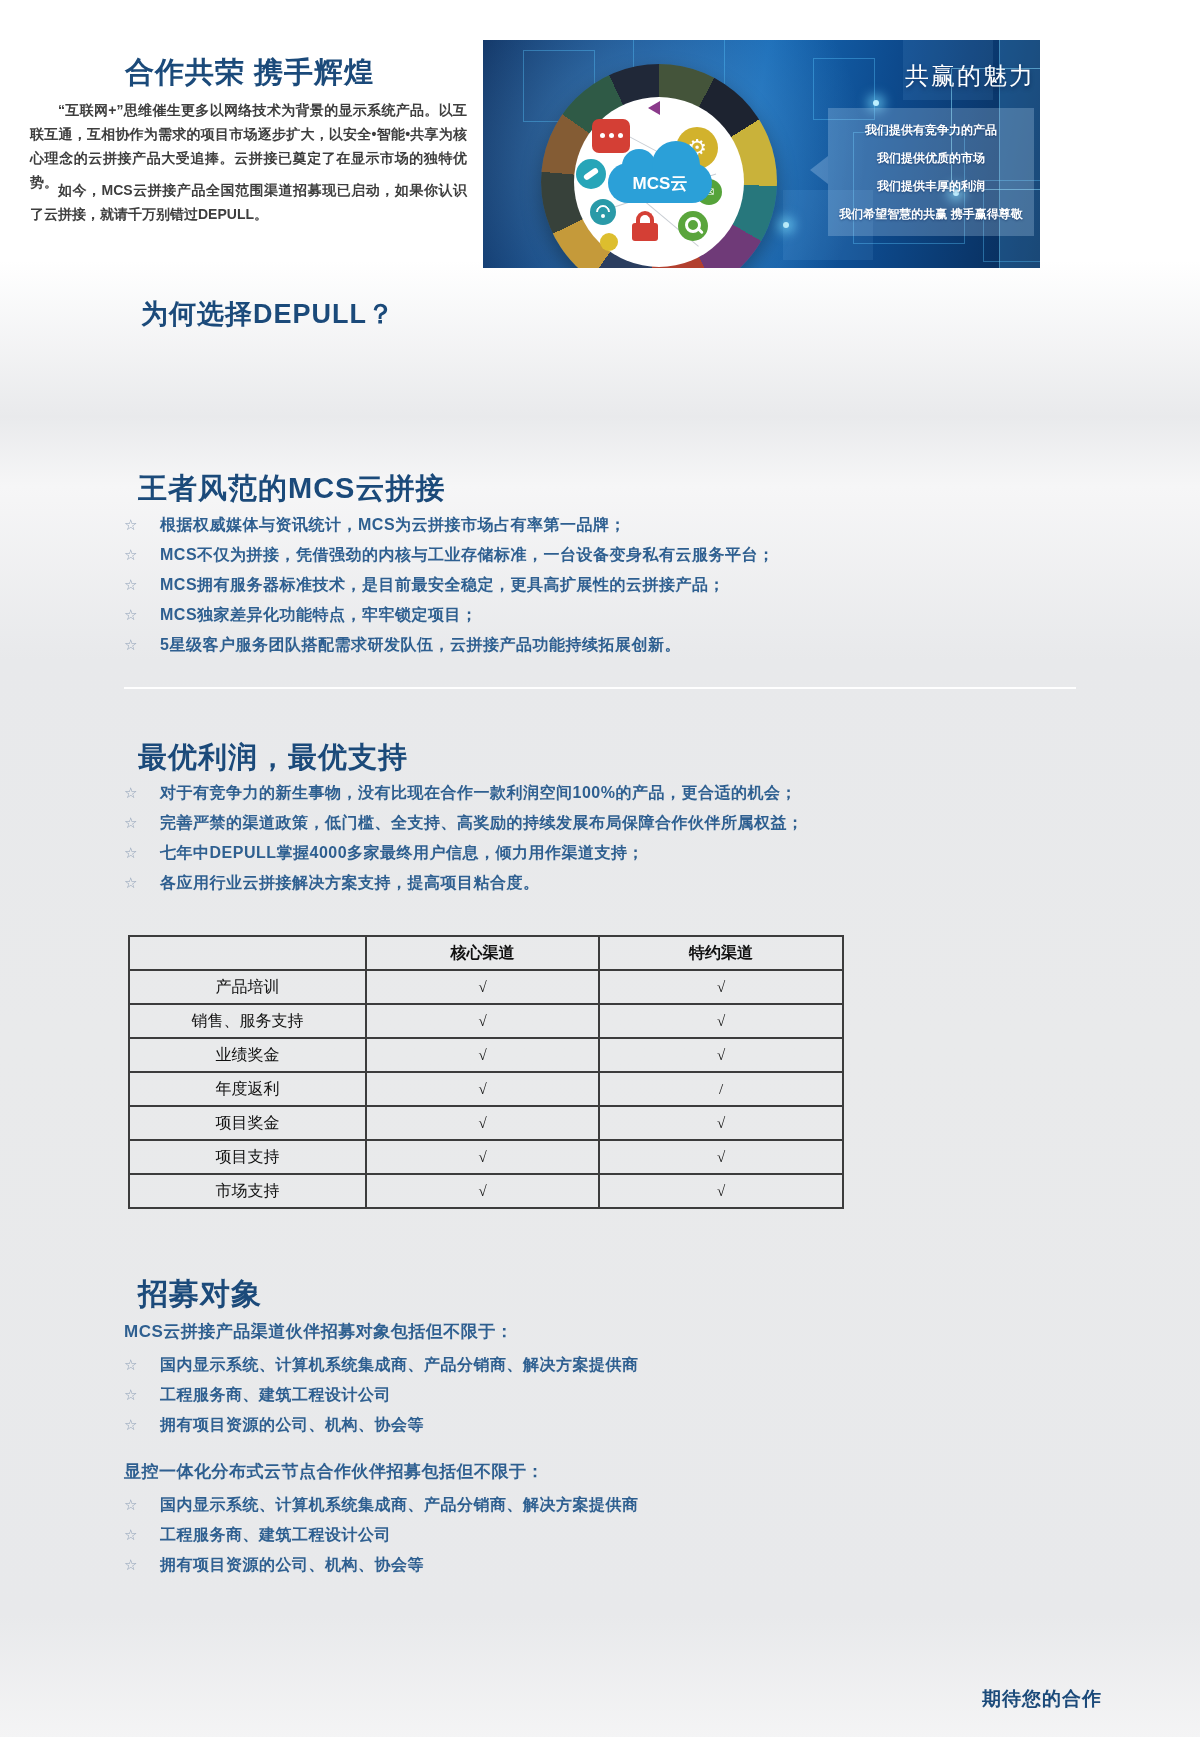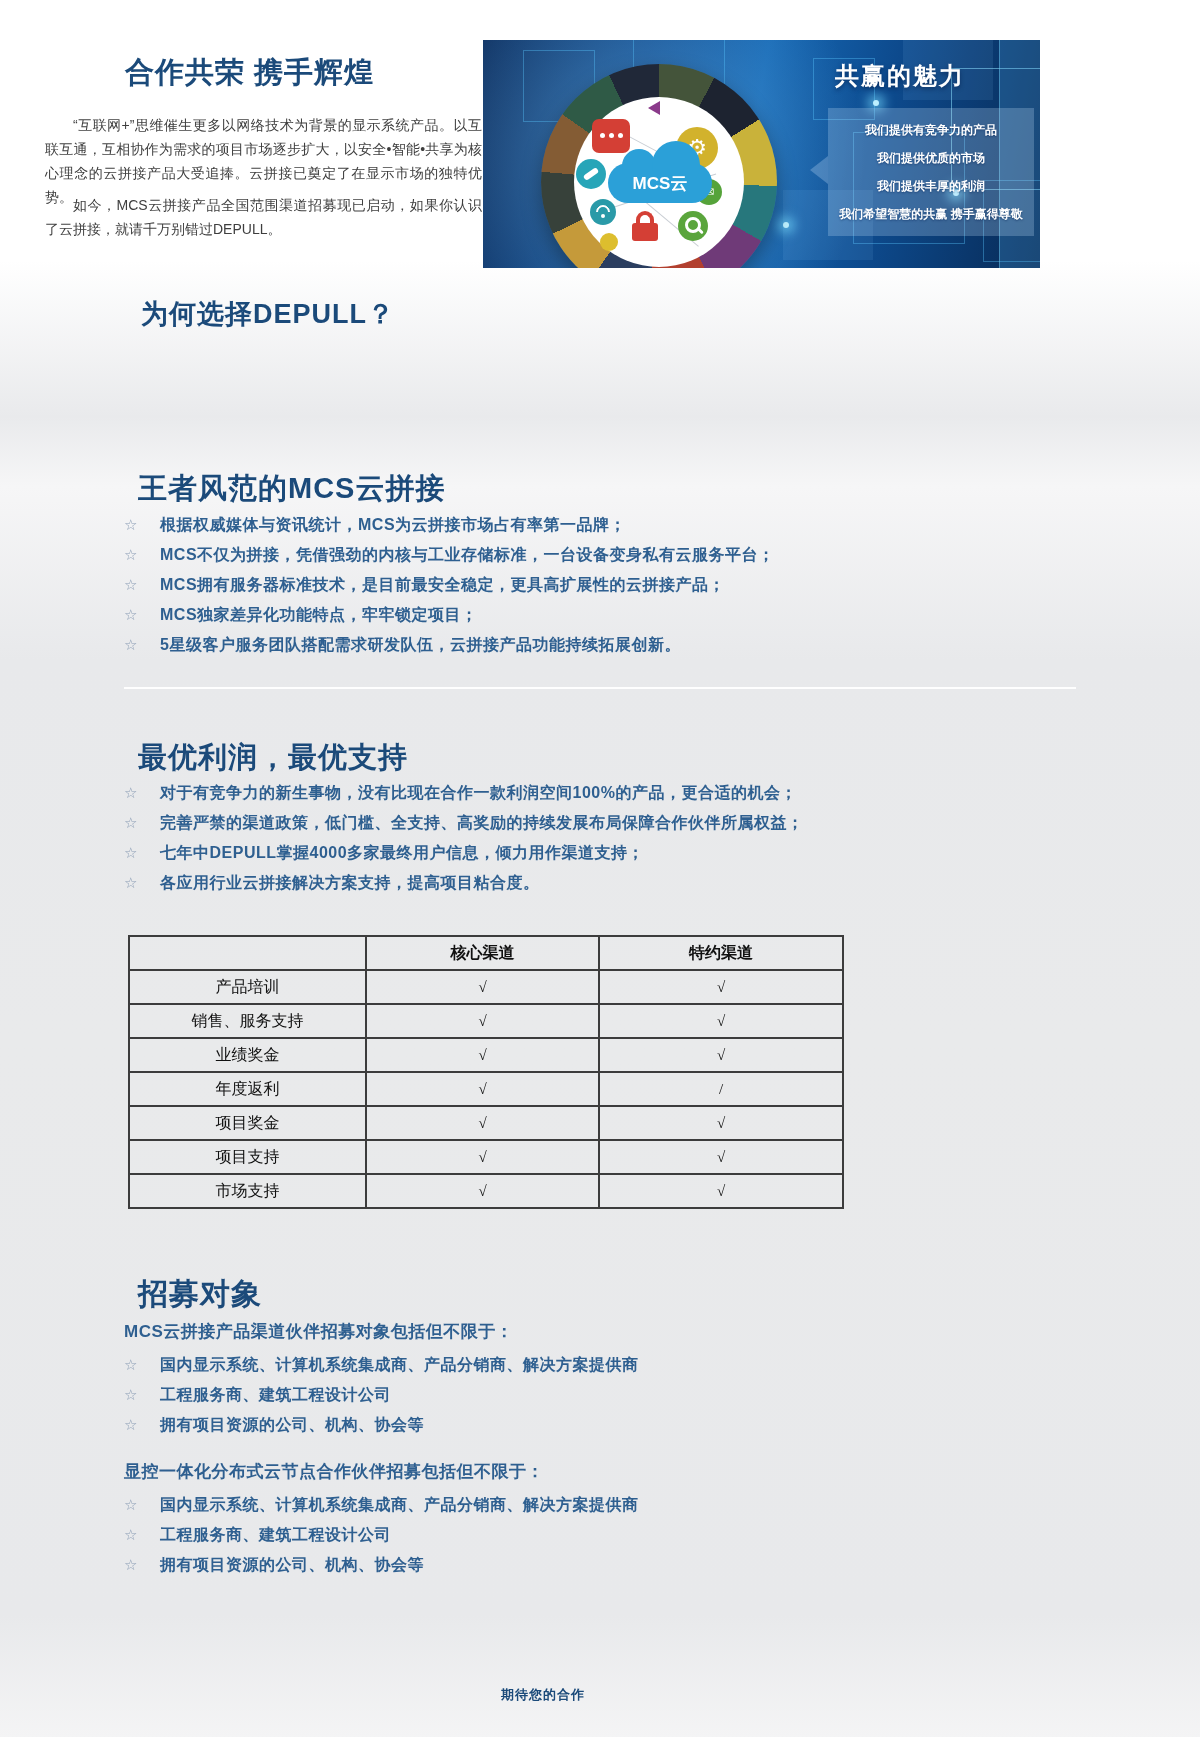--- a/index.html
+++ b/index.html
@@ -2,21 +2,21 @@
 <html><head>
 <meta charset="utf-8">
 <style>
   html,body{margin:0;padding:0;}
   body{font-family:"Liberation Sans","DejaVu Sans",sans-serif;background:#fff;}
   .page{position:relative;width:1200px;height:1737px;overflow:hidden;
     background:linear-gradient(180deg,#ffffff 0%,#ffffff 15%,#e9eaec 24%,#f6f6f7 28%,#e8e9eb 38%,#e9eaeb 60%,#e8e9eb 93%,#f4f4f5 100%);}
 
   
   .hero-title{position:absolute;left:125px;top:34px;font-size:29px;font-weight:bold;color:#1b4a7a;letter-spacing:1px;}
-  .hero-para{position:absolute;left:30px;width:437px;margin:15px;font-size:14px;line-height:24px;color:#3e3e3e;text-align:justify;text-indent:2em;}
+  .hero-para{position:absolute;left:30px;width:437px;margin:0;font-size:14px;line-height:24px;color:#3e3e3e;text-align:justify;text-indent:2em;font-weight:bold;}
   .hero-para.p1{top:98px;}
   .hero-para.p2{top:178px;}
 
   
   .banner{position:absolute;left:483px;top:40px;width:557px;height:228px;overflow:hidden;
     background:linear-gradient(100deg,#0b2d5e 0%,#0e4a8e 28%,#1668b4 48%,#0d4a8d 70%,#082a55 100%);}
   .banner::before{content:"";position:absolute;inset:0;
     background:radial-gradient(circle at 27% 50%, rgba(140,210,255,.40), rgba(140,210,255,0) 55%);}
   .sq{position:absolute;border:1px solid rgba(90,200,255,.38);}
   .sqf{position:absolute;background:rgba(150,210,255,.10);}
@@ -45,21 +45,21 @@
   .ic.wifi{left:16px;top:102px;width:26px;height:26px;background:#2a9aa8;border-radius:50%;}
   .warc{position:absolute;left:6px;top:6px;width:14px;height:14px;border:2px solid #fff;border-radius:50%;border-bottom-color:transparent;border-left-color:transparent;transform:rotate(-45deg);box-sizing:border-box;}
   .wdot{position:absolute;left:11px;top:15px;width:4px;height:4px;background:#fff;border-radius:50%;}
   .ic.ycirc{left:26px;top:136px;width:18px;height:18px;background:#ddbe2e;border-radius:50%;}
   .ic.horn{left:74px;top:4px;width:0;height:0;border-top:7px solid transparent;border-bottom:7px solid transparent;border-right:12px solid #8a3a8a;}
   .cloud{position:absolute;left:34px;top:66px;width:104px;height:40px;background:#2ba0d8;border-radius:20px;}
   .cloud::before{content:"";position:absolute;left:14px;top:-14px;width:34px;height:34px;background:#2ba0d8;border-radius:50%;}
   .cloud::after{content:"";position:absolute;left:44px;top:-22px;width:48px;height:48px;background:#2ba0d8;border-radius:50%;}
   .cloud-label{position:absolute;left:0;top:0;width:100%;height:100%;display:flex;align-items:center;justify-content:center;color:#fff;font-weight:bold;font-size:17px;z-index:2;}
 
-  .bn-title{position:absolute;left:352px;top:20px;width:200px;text-align:left;color:#fff;font-size:24px;font-weight:bold;letter-spacing:2px;text-shadow:0 2px 4px rgba(0,20,60,.55);}
+  .bn-title{position:absolute;left:352px;top:20px;width:200px;text-align:right;color:#fff;font-size:24px;font-weight:normal;letter-spacing:2px;text-shadow:0 2px 4px rgba(0,20,60,.55);}
   .bn-panel{position:absolute;left:345px;top:68px;width:206px;height:128px;background:rgba(200,228,250,.25);padding-top:8px;box-sizing:border-box;}
   .panel-arrow{position:absolute;left:-18px;top:48px;width:0;height:0;border-top:14px solid transparent;border-bottom:14px solid transparent;border-right:18px solid rgba(200,228,250,.28);}
   .bn-line{height:28px;line-height:28px;text-align:center;color:#fff;font-weight:bold;font-size:12px;white-space:nowrap;text-shadow:0 1px 2px rgba(0,30,80,.5);}
 
   
   .sec-title{position:absolute;font-weight:bold;color:#1b4a7a;letter-spacing:1px;margin:16px;}
   .why-title{left:125px;top:280px;font-size:27px;}
   .why-para{position:absolute;left:30px;top:341px;width:1150px;margin:0;font-size:13.5px;line-height:23px;color:#3c3c3c;text-align:justify;text-indent:2em;}
 
   .king-title{left:122px;top:453px;font-size:29px;}
@@ -86,21 +86,21 @@
     font-family:"Liberation Serif","DejaVu Serif",serif;color:#111;}
   .channel-table th,.channel-table td{border:2px solid #3c3c3c;height:32px;text-align:center;padding:0;}
   .channel-table .c0{width:235px;}
   .channel-table .c1{width:231px;}
   .channel-table .c2{width:242px;}
   .channel-table th{font-size:16px;font-weight:bold;border-radius:7px;}
   .channel-table .lbl{font-size:16px;}
   .channel-table .chk{font-size:15px;}
 
   
-  .footer{position:absolute;left:0;top:1686px;width:1086px;text-align:center;font-size:13px;font-weight:bold;color:#1b4a7a;letter-spacing:1px;}
+  .footer{position:absolute;left:16px;top:1686px;width:1086px;text-align:right;font-size:19px;font-weight:bold;color:#1b4a7a;letter-spacing:1px;}
 </style>
 </head>
 <body>
 
 <div class="page">
 
   <h1 class="hero-title">合作共荣 携手辉煌</h1>
   <p class="hero-para p1">“互联网+”思维催生更多以网络技术为背景的显示系统产品。以互联互通，互相协作为需求的项目市场逐步扩大，以安全•智能•共享为核心理念的云拼接产品大受追捧。云拼接已奠定了在显示市场的独特优势。</p>
   <p class="hero-para p2">如今，MCS云拼接产品全国范围渠道招募现已启动，如果你认识了云拼接，就请千万别错过DEPULL。</p>
 

